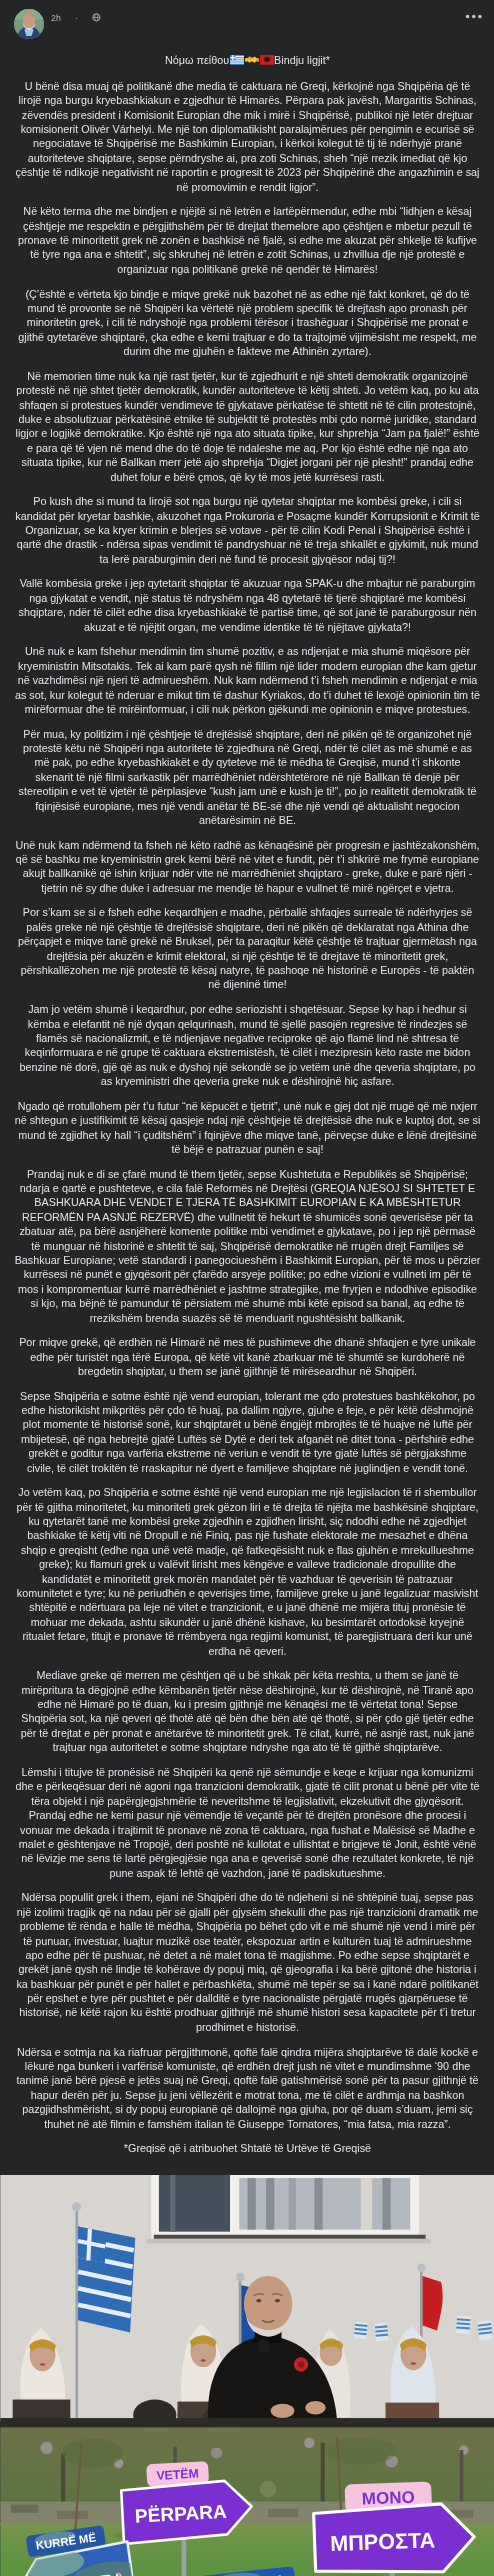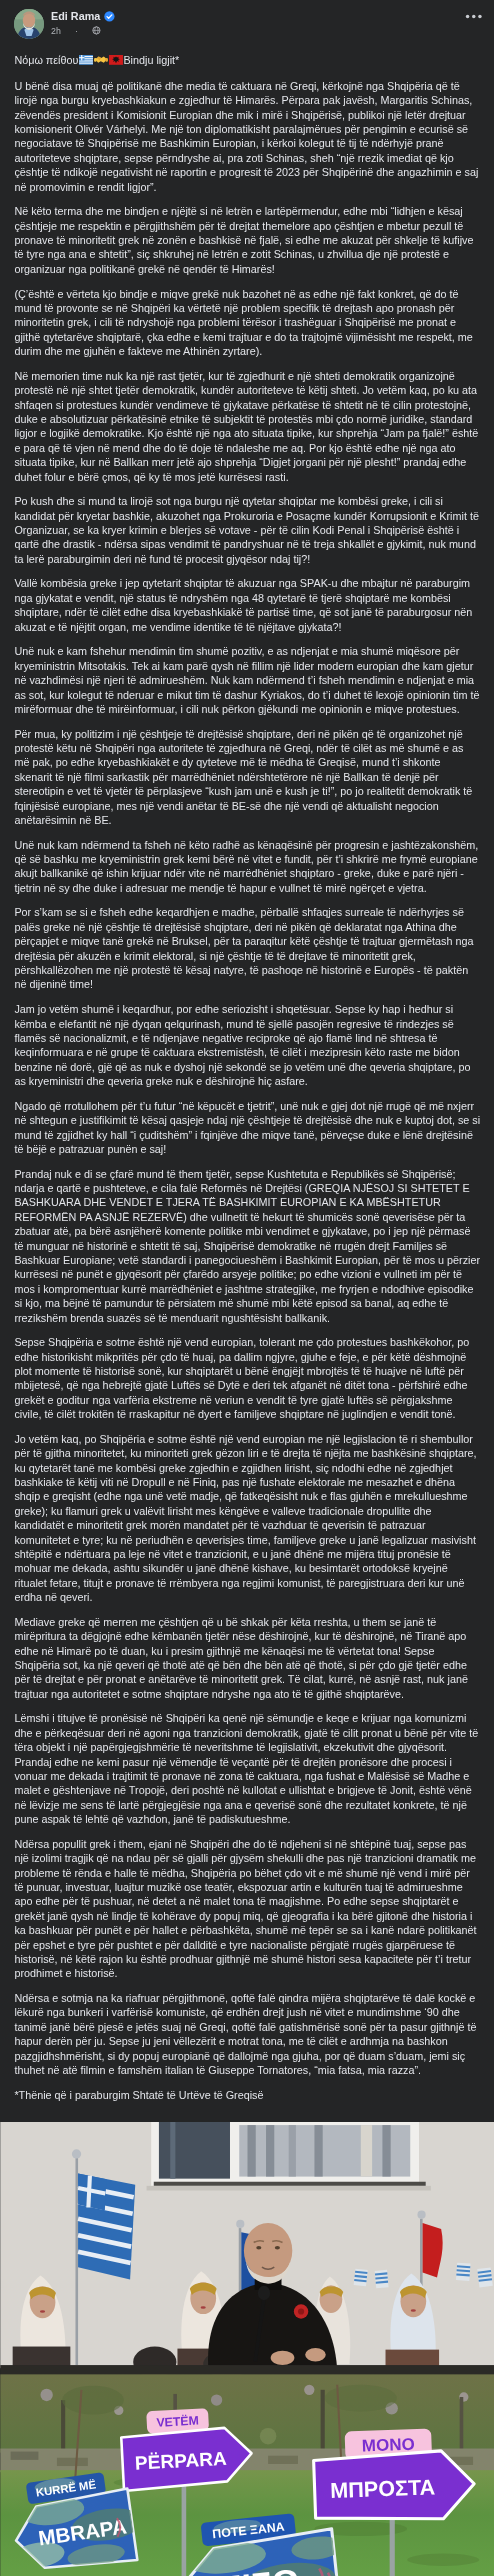--- a/index.html
+++ b/index.html
@@ -7,21 +7,21 @@
   
   .hdr{display:flex;align-items:flex-start;padding:9.3px 10.3px 2.1px 14.4px;}
   .avatar{width:30px;height:30px;border-radius:50%;overflow:hidden;flex:0 0 30px;background:#6e8f7d;}
   .hdr-mid{flex:1;margin-left:6.7px;padding-top:1px;}
   .name-row{display:flex;align-items:center;gap:3.6px;}
   .author{font-size:10.8px;font-weight:bold;color:#e4e6eb;line-height:1.2;}
   .meta-row{display:flex;gap:14px;color:#b0b3b8;font-size:8.8px;margin-top:2.6px;}
   .more{padding:3.1px 2.1px;cursor:pointer;}
   
   .post-text{padding:1px 14.4px 4.1px 14.4px;font-size:10.8px;line-height:1.334;color:#e4e6eb;}
-  .post-text p{margin:10.3px 0;}
+  .post-text p{margin:10.3px 0;text-align:center;}
   .title-line{white-space:normal;}
   .emoji{display:inline-block;vertical-align:-1.5px;margin:0 0.5px;}
   
   figure.photo{margin:5.2px 0 0 0;padding:0;line-height:0;}
 </style>
 </head>
 <body>
 
 <article class="card">
 
@@ -31,27 +31,20 @@
         <rect width="58" height="58" fill="#77997f"></rect>
         <rect x="0" y="0" width="58" height="20" fill="#86a98b"></rect>
         <path d="M6 58 C8 40 18 34 29 34 C40 34 50 40 52 58 Z" fill="#27436e"></path>
         <path d="M20 40 C24 36 34 36 38 40 L34 52 L24 52 Z" fill="#9fc4e8"></path>
         <ellipse cx="29" cy="22" rx="12" ry="14" fill="#c89a7e"></ellipse>
         <path d="M17 26 C18 36 24 40 29 40 C34 40 40 36 41 26 C38 34 34 36 29 36 C24 36 20 34 17 26 Z" fill="#e6e2da"></path>
         <path d="M17 14 C20 8 38 8 41 14 C41 10 36 5 29 5 C22 5 17 10 17 14 Z" fill="#b9977e"></path>
       </svg>
     </div>
     <div class="hdr-mid">
-      <div class="name-row">
-        <span class="author">Edi Rama</span>
-        <svg width="10.8" height="10.8" viewBox="0 0 20 20">
-          <circle cx="10" cy="10" r="9.5" fill="#2d88ff"></circle>
-          <path d="M5.6 10.4 l3 3 6-6.2" stroke="#ffffff" stroke-width="2.4" fill="none" stroke-linecap="round" stroke-linejoin="round"></path>
-        </svg>
-      </div>
       <div class="meta-row">
         <span>2h</span>
         <span>·</span>
         <svg width="8.8" height="8.8" viewBox="0 0 16 16">
           <circle cx="8" cy="8" r="6.6" fill="none" stroke="#b0b3b8" stroke-width="1.6"></circle>
           <ellipse cx="8" cy="8" rx="3" ry="6.6" fill="none" stroke="#b0b3b8" stroke-width="1.3"></ellipse>
           <line x1="1.6" y1="8" x2="14.4" y2="8" stroke="#b0b3b8" stroke-width="1.3"></line>
         </svg>
       </div>
     </div>
@@ -91,27 +84,28 @@
     <p>Në memorien time nuk ka një rast tjetër, kur të zgjedhurit e një shteti demokratik organizojnë protestë në një shtet tjetër demokratik, kundër autoriteteve të këtij shteti. Jo vetëm kaq, po ku ata shfaqen si protestues kundër vendimeve të gjykatave përkatëse të shtetit në të cilin protestojnë, duke e absolutizuar përkatësinë etnike të subjektit të protestës mbi çdo normë juridike, standard ligjor e logjikë demokratike. Kjo është një nga ato situata tipike, kur shprehja “Jam pa fjalë!” është e para që të vjen në mend dhe do të doje të ndaleshe me aq. Por kjo është edhe një nga ato situata tipike, kur në Ballkan merr jetë ajo shprehja “Digjet jorgani për një plesht!” prandaj edhe duhet folur e bërë çmos, që ky të mos jetë kurrësesi rasti.</p>
     <p>Po kush dhe si mund ta lirojë sot nga burgu një qytetar shqiptar me kombësi greke, i cili si kandidat për kryetar bashkie, akuzohet nga Prokuroria e Posaçme kundër Korrupsionit e Krimit të Organizuar, se ka kryer krimin e blerjes së votave - për të cilin Kodi Penal i Shqipërisë është i qartë dhe drastik - ndërsa sipas vendimit të pandryshuar në të treja shkallët e gjykimit, nuk mund ta lerë paraburgimin deri në fund të procesit gjyqësor ndaj tij?!</p>
     <p>Vallë kombësia greke i jep qytetarit shqiptar të akuzuar nga SPAK-u dhe mbajtur në paraburgim nga gjykatat e vendit, një status të ndryshëm nga 48 qytetarë të tjerë shqiptarë me kombësi shqiptare, ndër të cilët edhe disa kryebashkiakë të partisë time, që sot janë të paraburgosur nën akuzat e të njëjtit organ, me vendime identike të të njëjtave gjykata?!</p>
     <p>Unë nuk e kam fshehur mendimin tim shumë pozitiv, e as ndjenjat e mia shumë miqësore për kryeministrin Mitsotakis. Tek ai kam parë qysh në fillim një lider modern europian dhe kam gjetur në vazhdimësi një njeri të admirueshëm. Nuk kam ndërmend t’i fsheh mendimin e ndjenjat e mia as sot, kur kolegut të nderuar e mikut tim të dashur Kyriakos, do t’i duhet të lexojë opinionin tim të mirëformuar dhe të mirëinformuar, i cili nuk përkon gjëkundi me opinionin e miqve protestues.</p>
     <p>Për mua, ky politizim i një çështjeje të drejtësisë shqiptare, deri në pikën që të organizohet një protestë këtu në Shqipëri nga autoritete të zgjedhura në Greqi, ndër të cilët as më shumë e as më pak, po edhe kryebashkiakët e dy qyteteve më të mëdha të Greqisë, mund t’i shkonte skenarit të një filmi sarkastik për marrëdhëniet ndërshtetërore në një Ballkan të denjë për stereotipin e vet të vjetër të përplasjeve “kush jam unë e kush je ti!”, po jo realitetit demokratik të fqinjësisë europiane, mes një vendi anëtar të BE-së dhe një vendi që aktualisht negocion anëtarësimin në BE.</p>
     <p>Unë nuk kam ndërmend ta fsheh në këto radhë as kënaqësinë për progresin e jashtëzakonshëm, që së bashku me kryeministrin grek kemi bërë në vitet e fundit, për t’i shkrirë me frymë europiane akujt ballkanikë që ishin krijuar ndër vite në marrëdhëniet shqiptaro - greke, duke e parë njëri - tjetrin në sy dhe duke i adresuar me mendje të hapur e vullnet të mirë ngërçet e vjetra.</p>
     <p>Por s’kam se si e fsheh edhe keqardhjen e madhe, përballë shfaqjes surreale të ndërhyrjes së palës greke në një çështje të drejtësisë shqiptare, deri në pikën që deklaratat nga Athina dhe përçapjet e miqve tanë grekë në Bruksel, për ta paraqitur këtë çështje të trajtuar gjermëtash nga drejtësia për akuzën e krimit elektoral, si një çështje të të drejtave të minoritetit grek, përshkallëzohen me një protestë të kësaj natyre, të pashoqe në historinë e Europës - të paktën në dijeninë time!</p>
     <p>Jam jo vetëm shumë i keqardhur, por edhe seriozisht i shqetësuar. Sepse ky hap i hedhur si këmba e elefantit në një dyqan qelqurinash, mund të sjellë pasojën regresive të rindezjes së flamës së nacionalizmit, e të ndjenjave negative reciproke që ajo flamë lind në shtresa të keqinformuara e në grupe të caktuara ekstremistësh, të cilët i mezipresin këto raste me bidon benzine në dorë, gjë që as nuk e dyshoj një sekondë se jo vetëm unë dhe qeveria shqiptare, po as kryeministri dhe qeveria greke nuk e dëshirojnë hiç asfare.</p>
     <p>Ngado që rrotullohem për t’u futur “në këpucët e tjetrit”, unë nuk e gjej dot një rrugë që më nxjerr në shtegun e justifikimit të kësaj qasjeje ndaj një çështjeje të drejtësisë dhe nuk e kuptoj dot, se si mund të zgjidhet ky hall “i çuditshëm” i fqinjëve dhe miqve tanë, përveçse duke e lënë drejtësinë të bëjë e patrazuar punën e saj!</p>
     <p>Prandaj nuk e di se çfarë mund të them tjetër, sepse Kushtetuta e Republikës së Shqipërisë; ndarja e qartë e pushteteve, e cila falë Reformës në Drejtësi (GREQIA NJËSOJ SI SHTETET E BASHKUARA DHE VENDET E TJERA TË BASHKIMIT EUROPIAN E KA MBËSHTETUR REFORMËN PA ASNJË REZERVË) dhe vullnetit të hekurt të shumicës sonë qeverisëse për ta zbatuar atë, pa bërë asnjëherë komente politike mbi vendimet e gjykatave, po i jep një përmasë të munguar në historinë e shtetit të saj, Shqipërisë demokratike në rrugën drejt Familjes së Bashkuar Europiane; vetë standardi i panegociueshëm i Bashkimit Europian, për të mos u përzier kurrësesi në punët e gjyqësorit për çfarëdo arsyeje politike; po edhe vizioni e vullneti im për të mos i kompromentuar kurrë marrëdhëniet e jashtme strategjike, me fryrjen e ndodhive episodike si kjo, ma bëjnë të pamundur të përsiatem më shumë mbi këtë episod sa banal, aq edhe të rrezikshëm brenda suazës së të menduarit ngushtësisht ballkanik.</p>
+    <p>Por miqve grekë, që erdhën në Himarë në mes të pushimeve dhe dhanë shfaqjen e tyre unikale edhe për turistët nga tërë Europa, që këtë vit kanë zbarkuar më të shumtë se kurdoherë në bregdetin shqiptar, u them se janë gjithnjë të mirëseardhur në Shqipëri.</p>
     <p>Sepse Shqipëria e sotme është një vend europian, tolerant me çdo protestues bashkëkohor, po edhe historikisht mikpritës për çdo të huaj, pa dallim ngjyre, gjuhe e feje, e për këtë dëshmojnë plot momente të historisë sonë, kur shqiptarët u bënë ëngjëjt mbrojtës të të huajve në luftë për mbijetesë, që nga hebrejtë gjatë Luftës së Dytë e deri tek afganët në ditët tona - përfshirë edhe grekët e goditur nga varfëria ekstreme në veriun e vendit të tyre gjatë luftës së përgjakshme civile, të cilët trokitën të rraskapitur në dyert e familjeve shqiptare në juglindjen e vendit tonë.</p>
     <p>Jo vetëm kaq, po Shqipëria e sotme është një vend europian me një legjislacion të ri shembullor për të gjitha minoritetet, ku minoriteti grek gëzon liri e të drejta të njëjta me bashkësinë shqiptare, ku qytetarët tanë me kombësi greke zgjedhin e zgjidhen lirisht, siç ndodhi edhe në zgjedhjet bashkiake të këtij viti në Dropull e në Finiq, pas një fushate elektorale me mesazhet e dhëna shqip e greqisht (edhe nga unë vetë madje, që fatkeqësisht nuk e flas gjuhën e mrekullueshme greke); ku flamuri grek u valëvit lirisht mes këngëve e valleve tradicionale dropullite dhe kandidatët e minoritetit grek morën mandatet për të vazhduar të qeverisin të patrazuar komunitetet e tyre; ku në periudhën e qeverisjes time, familjeve greke u janë legalizuar masivisht shtëpitë e ndërtuara pa leje në vitet e tranzicionit, e u janë dhënë me mijëra tituj pronësie të mohuar me dekada, ashtu sikundër u janë dhënë kishave, ku besimtarët ortodoksë kryejnë ritualet fetare, titujt e pronave të rrëmbyera nga regjimi komunist, të paregjistruara deri kur unë erdha në qeveri.</p>
     <p>Mediave greke që merren me çështjen që u bë shkak për këta rreshta, u them se janë të mirëpritura ta dëgjojnë edhe këmbanën tjetër nëse dëshirojnë, kur të dëshirojnë, në Tiranë apo edhe në Himarë po të duan, ku i presim gjithnjë me kënaqësi me të vërtetat tona! Sepse Shqipëria sot, ka një qeveri që thotë atë që bën dhe bën atë që thotë, si për çdo gjë tjetër edhe për të drejtat e për pronat e anëtarëve të minoritetit grek. Të cilat, kurrë, në asnjë rast, nuk janë trajtuar nga autoritetet e sotme shqiptare ndryshe nga ato të të gjithë shqiptarëve.</p>
     <p>Lëmshi i titujve të pronësisë në Shqipëri ka qenë një sëmundje e keqe e krijuar nga komunizmi dhe e përkeqësuar deri në agoni nga tranzicioni demokratik, gjatë të cilit pronat u bënë për vite të tëra objekt i një papërgjegjshmërie të neveritshme të legjislativit, ekzekutivit dhe gjyqësorit. Prandaj edhe ne kemi pasur një vëmendje të veçantë për të drejtën pronësore dhe procesi i vonuar me dekada i trajtimit të pronave në zona të caktuara, nga fushat e Malësisë së Madhe e malet e gështenjave në Tropojë, deri poshtë në kullotat e ullishtat e brigjeve të Jonit, është vënë në lëvizje me sens të lartë përgjegjësie nga ana e qeverisë sonë dhe rezultatet konkrete, të një pune aspak të lehtë që vazhdon, janë të padiskutueshme.</p>
     <p>Ndërsa popullit grek i them, ejani në Shqipëri dhe do të ndjeheni si në shtëpinë tuaj, sepse pas një izolimi tragjik që na ndau për së gjalli për gjysëm shekulli dhe pas një tranzicioni dramatik me probleme të rënda e halle të mëdha, Shqipëria po bëhet çdo vit e më shumë një vend i mirë për të punuar, investuar, luajtur muzikë ose teatër, ekspozuar artin e kulturën tuaj të admirueshme apo edhe për të pushuar, në detet a në malet tona të magjishme. Po edhe sepse shqiptarët e grekët janë qysh në lindje të kohërave dy popuj miq, që gjeografia i ka bërë gjitonë dhe historia i ka bashkuar për punët e për hallet e përbashkëta, shumë më tepër se sa i kanë ndarë politikanët për epshet e tyre për pushtet e për dallditë e tyre nacionaliste përgjatë rrugës gjarpëruese të historisë, në këtë rajon ku është prodhuar gjithnjë më shumë histori sesa kapacitete për t’i tretur prodhimet e historisë.</p>
     <p>Ndërsa e sotmja na ka riafruar përgjithmonë, qoftë falë qindra mijëra shqiptarëve të dalë kockë e lëkurë nga bunkeri i varfërisë komuniste, që erdhën drejt jush në vitet e mundimshme ‘90 dhe tanimë janë bërë pjesë e jetës suaj në Greqi, qoftë falë gatishmërisë sonë për ta pasur gjithnjë të hapur derën për ju. Sepse ju jeni vëllezërit e motrat tona, me të cilët e ardhmja na bashkon pazgjidhshmërisht, si dy popuj europianë që dallojmë nga gjuha, por që duam s’duam, jemi siç thuhet në atë filmin e famshëm italian të Giuseppe Tornatores, “mia fatsa, mia razza”.</p>
-    <p>*Thënie që i paraburgim Shtatë të Urtëve të Greqisë</p>
+    <p>*Greqisë që i atribuohet Shtatë të Urtëve të Greqisë</p>
   </div>
 
   <figure class="photo">
     <svg width="495" height="498" viewBox="0 0 960 967" font-family="Liberation Sans, sans-serif">
       <defs>
         <linearGradient id="grassG" x1="0" y1="0" x2="0" y2="1">
           <stop offset="0" stop-color="#77954c"></stop>
           <stop offset="0.3" stop-color="#5c9340"></stop>
           <stop offset="1" stop-color="#6aa848"></stop>
         </linearGradient>

